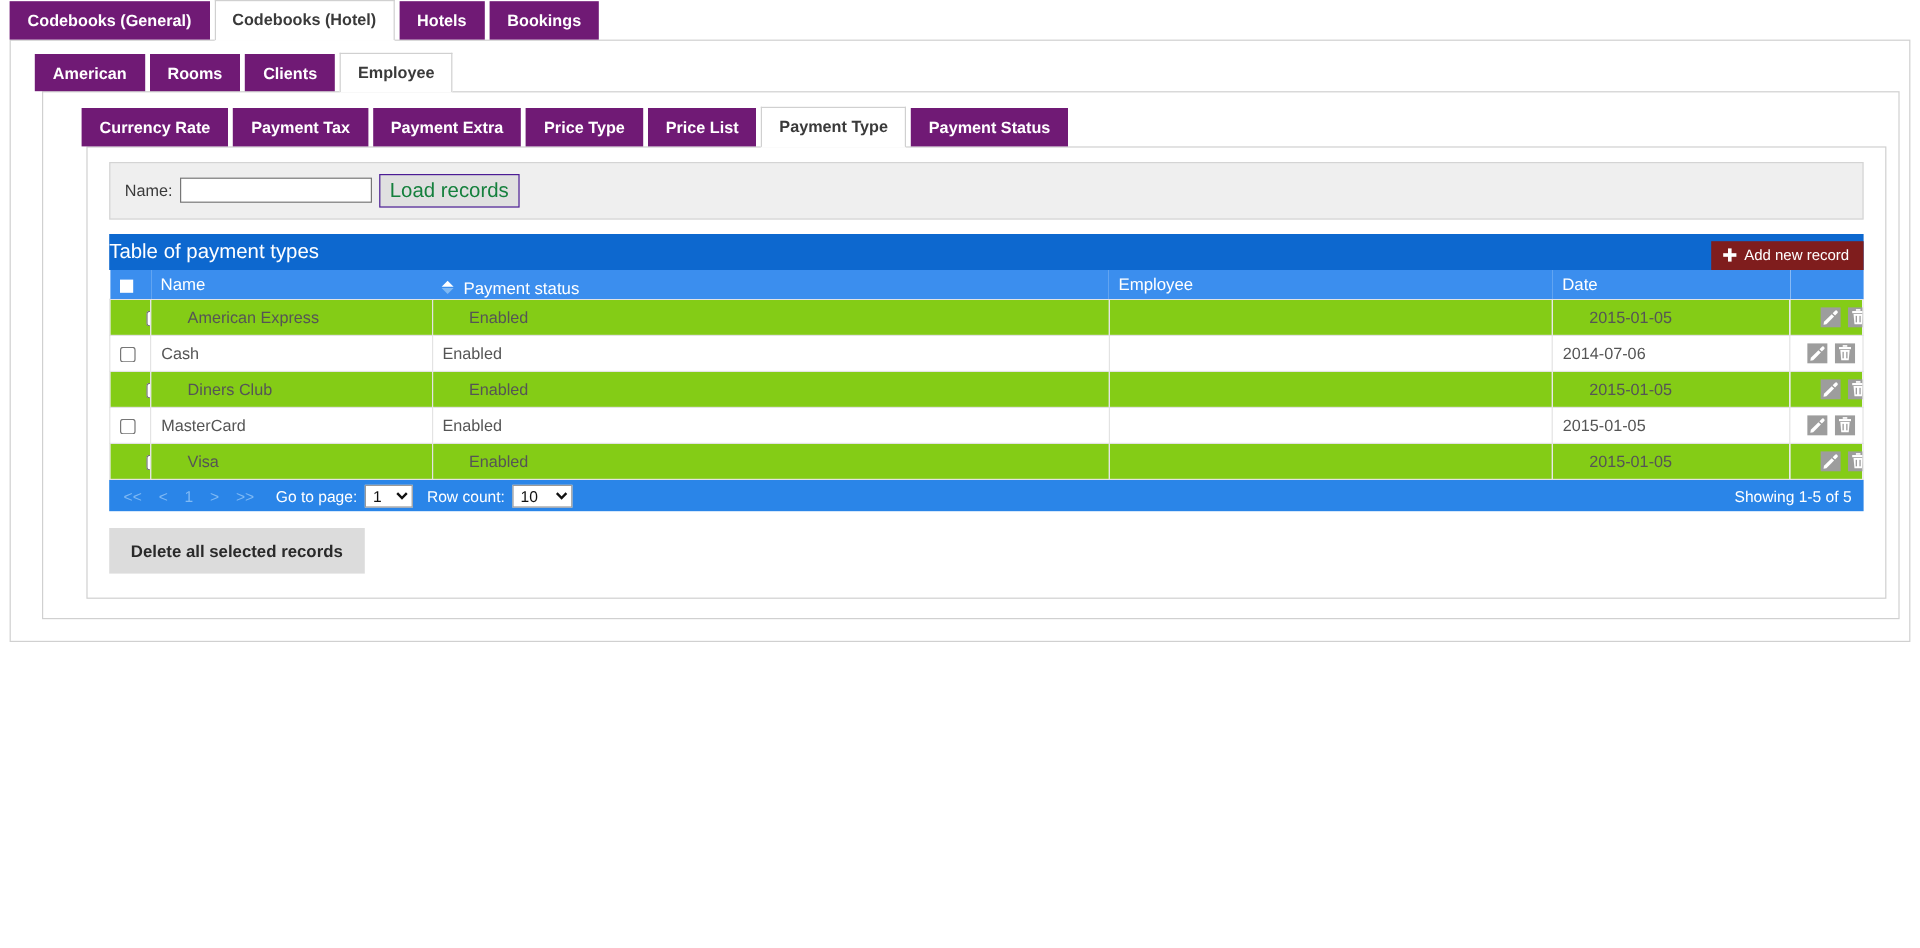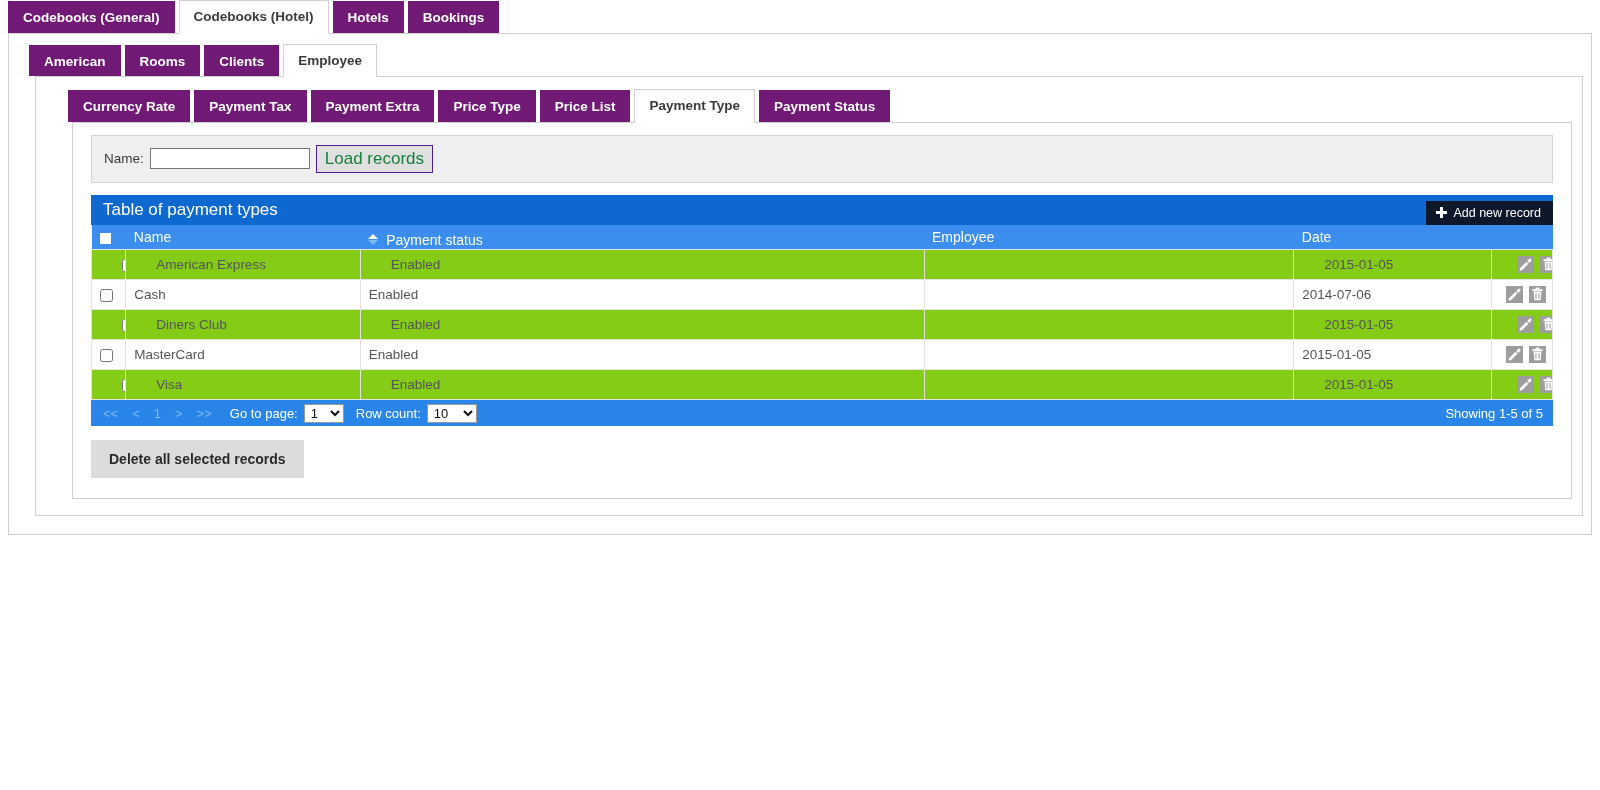--- a/index.html
+++ b/index.html
@@ -108,28 +108,27 @@
 
   
   .grid { margin-top: 12px; }
   .grid-title {
     background: #0d68cf;
     color: #ffffff;
     display: flex;
     align-items: center;
     justify-content: space-between;
     height: 30px;
-    padding-left: 12px;
   }
   .grid-title .t {
     font-size: 17px;
     font-weight: normal;
   }
   .addnew {
-    background: #0f172a;
+    background: #7f1d1d;
     color: #ffffff;
     font-size: 12.5px;
     height: 24px;
     display: flex;
     align-items: center;
     gap: 6px;
     padding: 0 12px 0 10px;
     margin-right: 0;
     align-self: stretch;
     margin-top: 6px;

